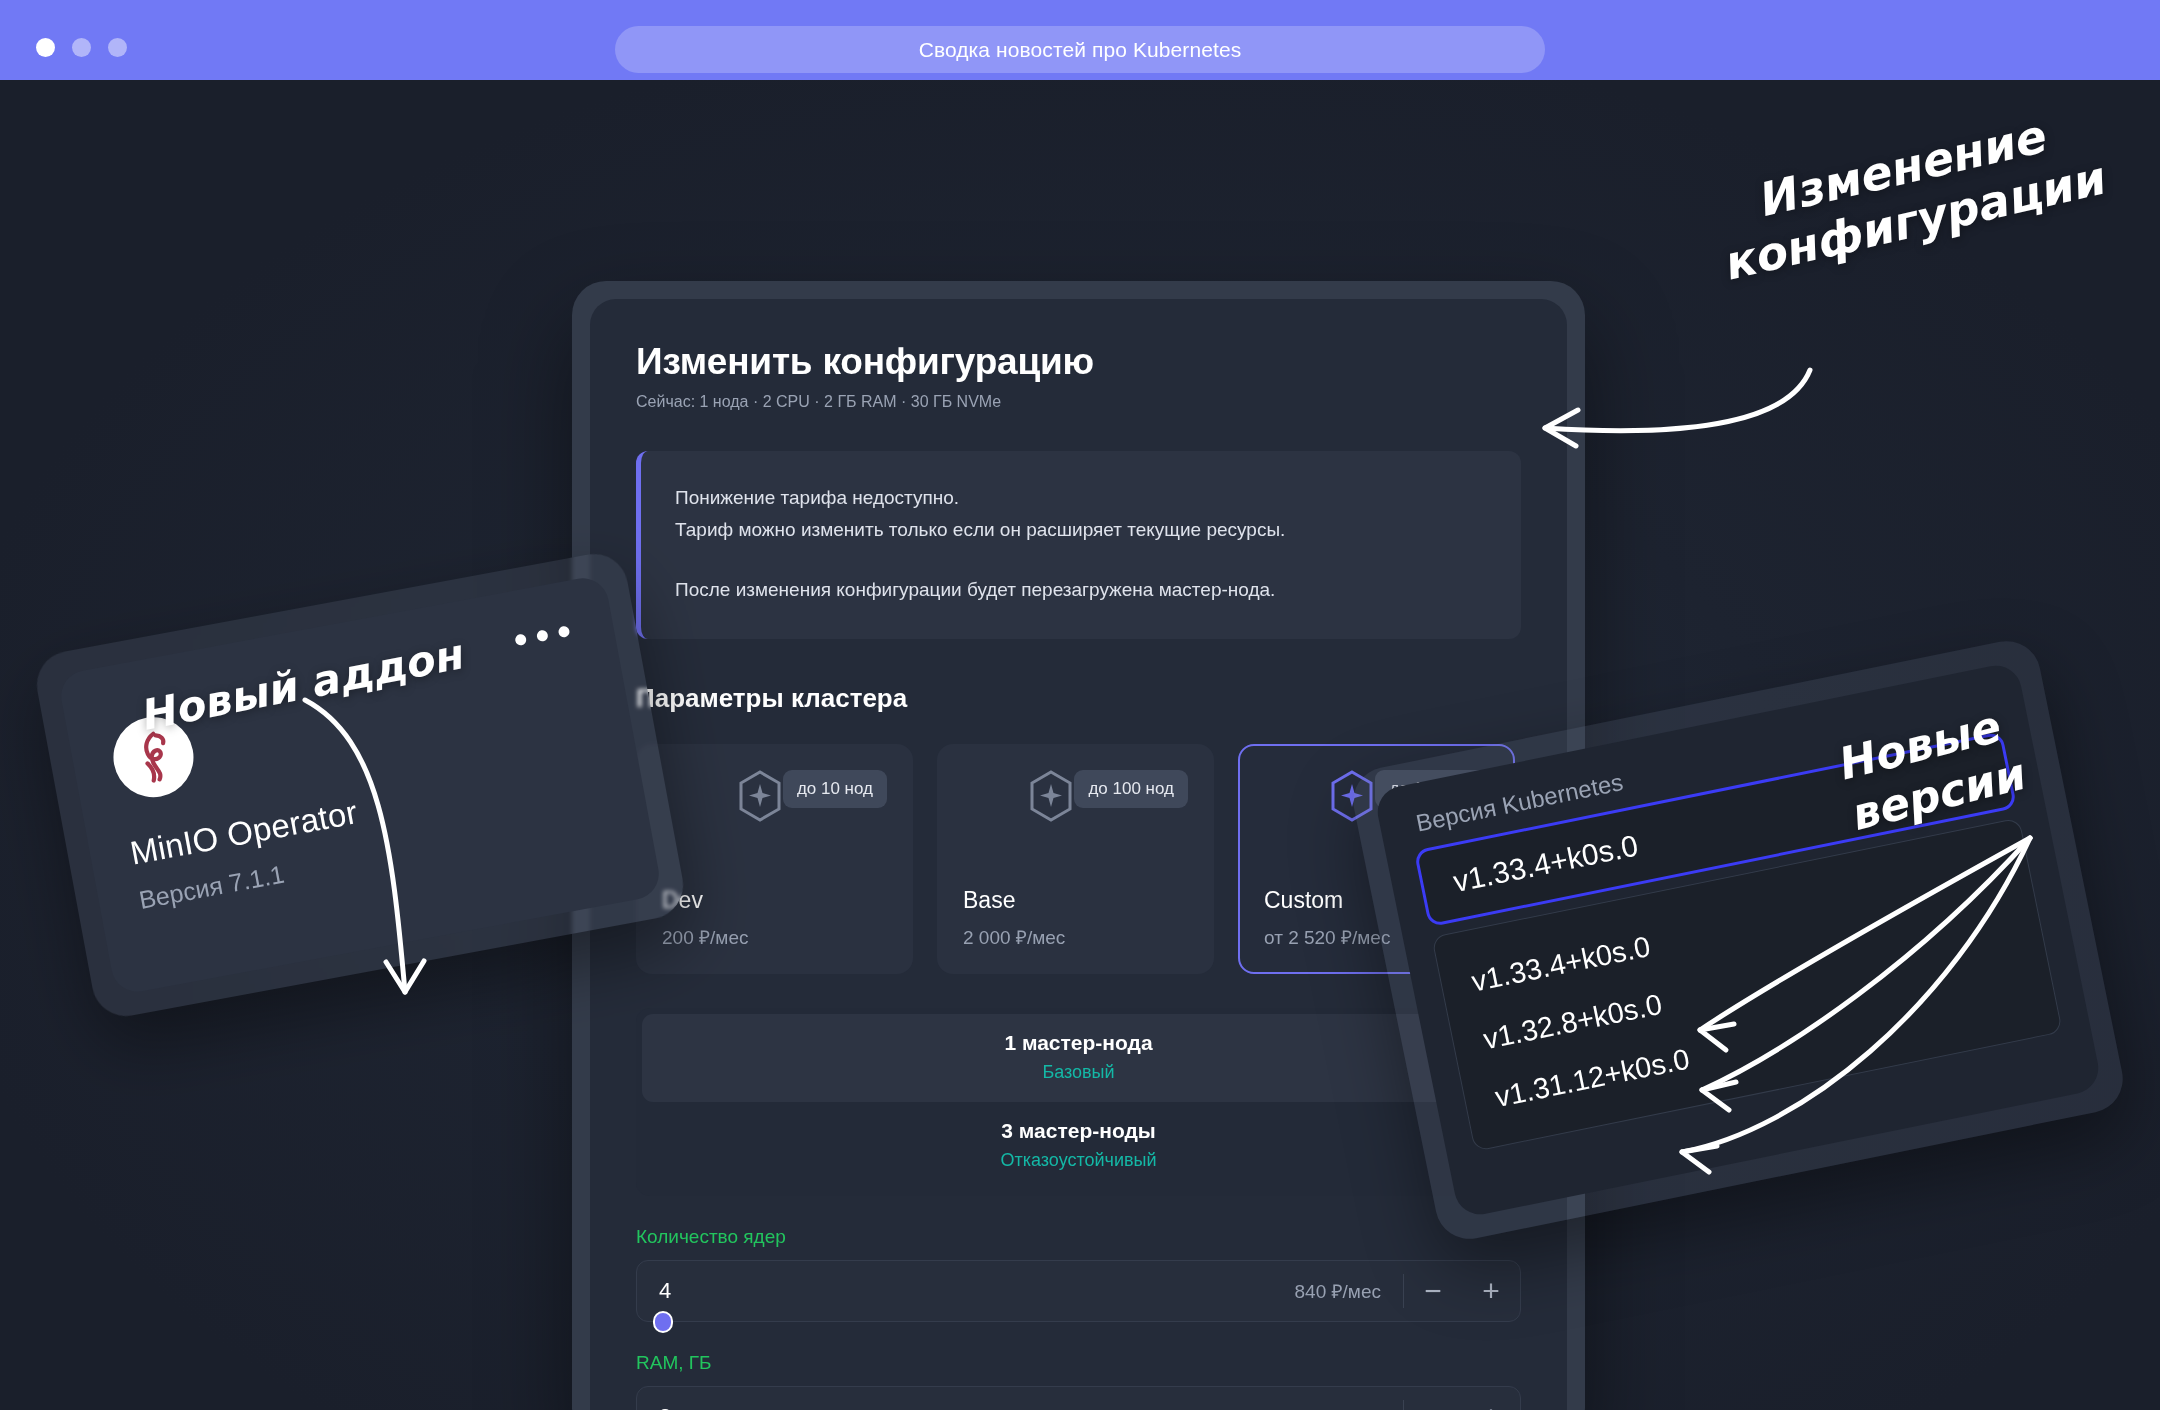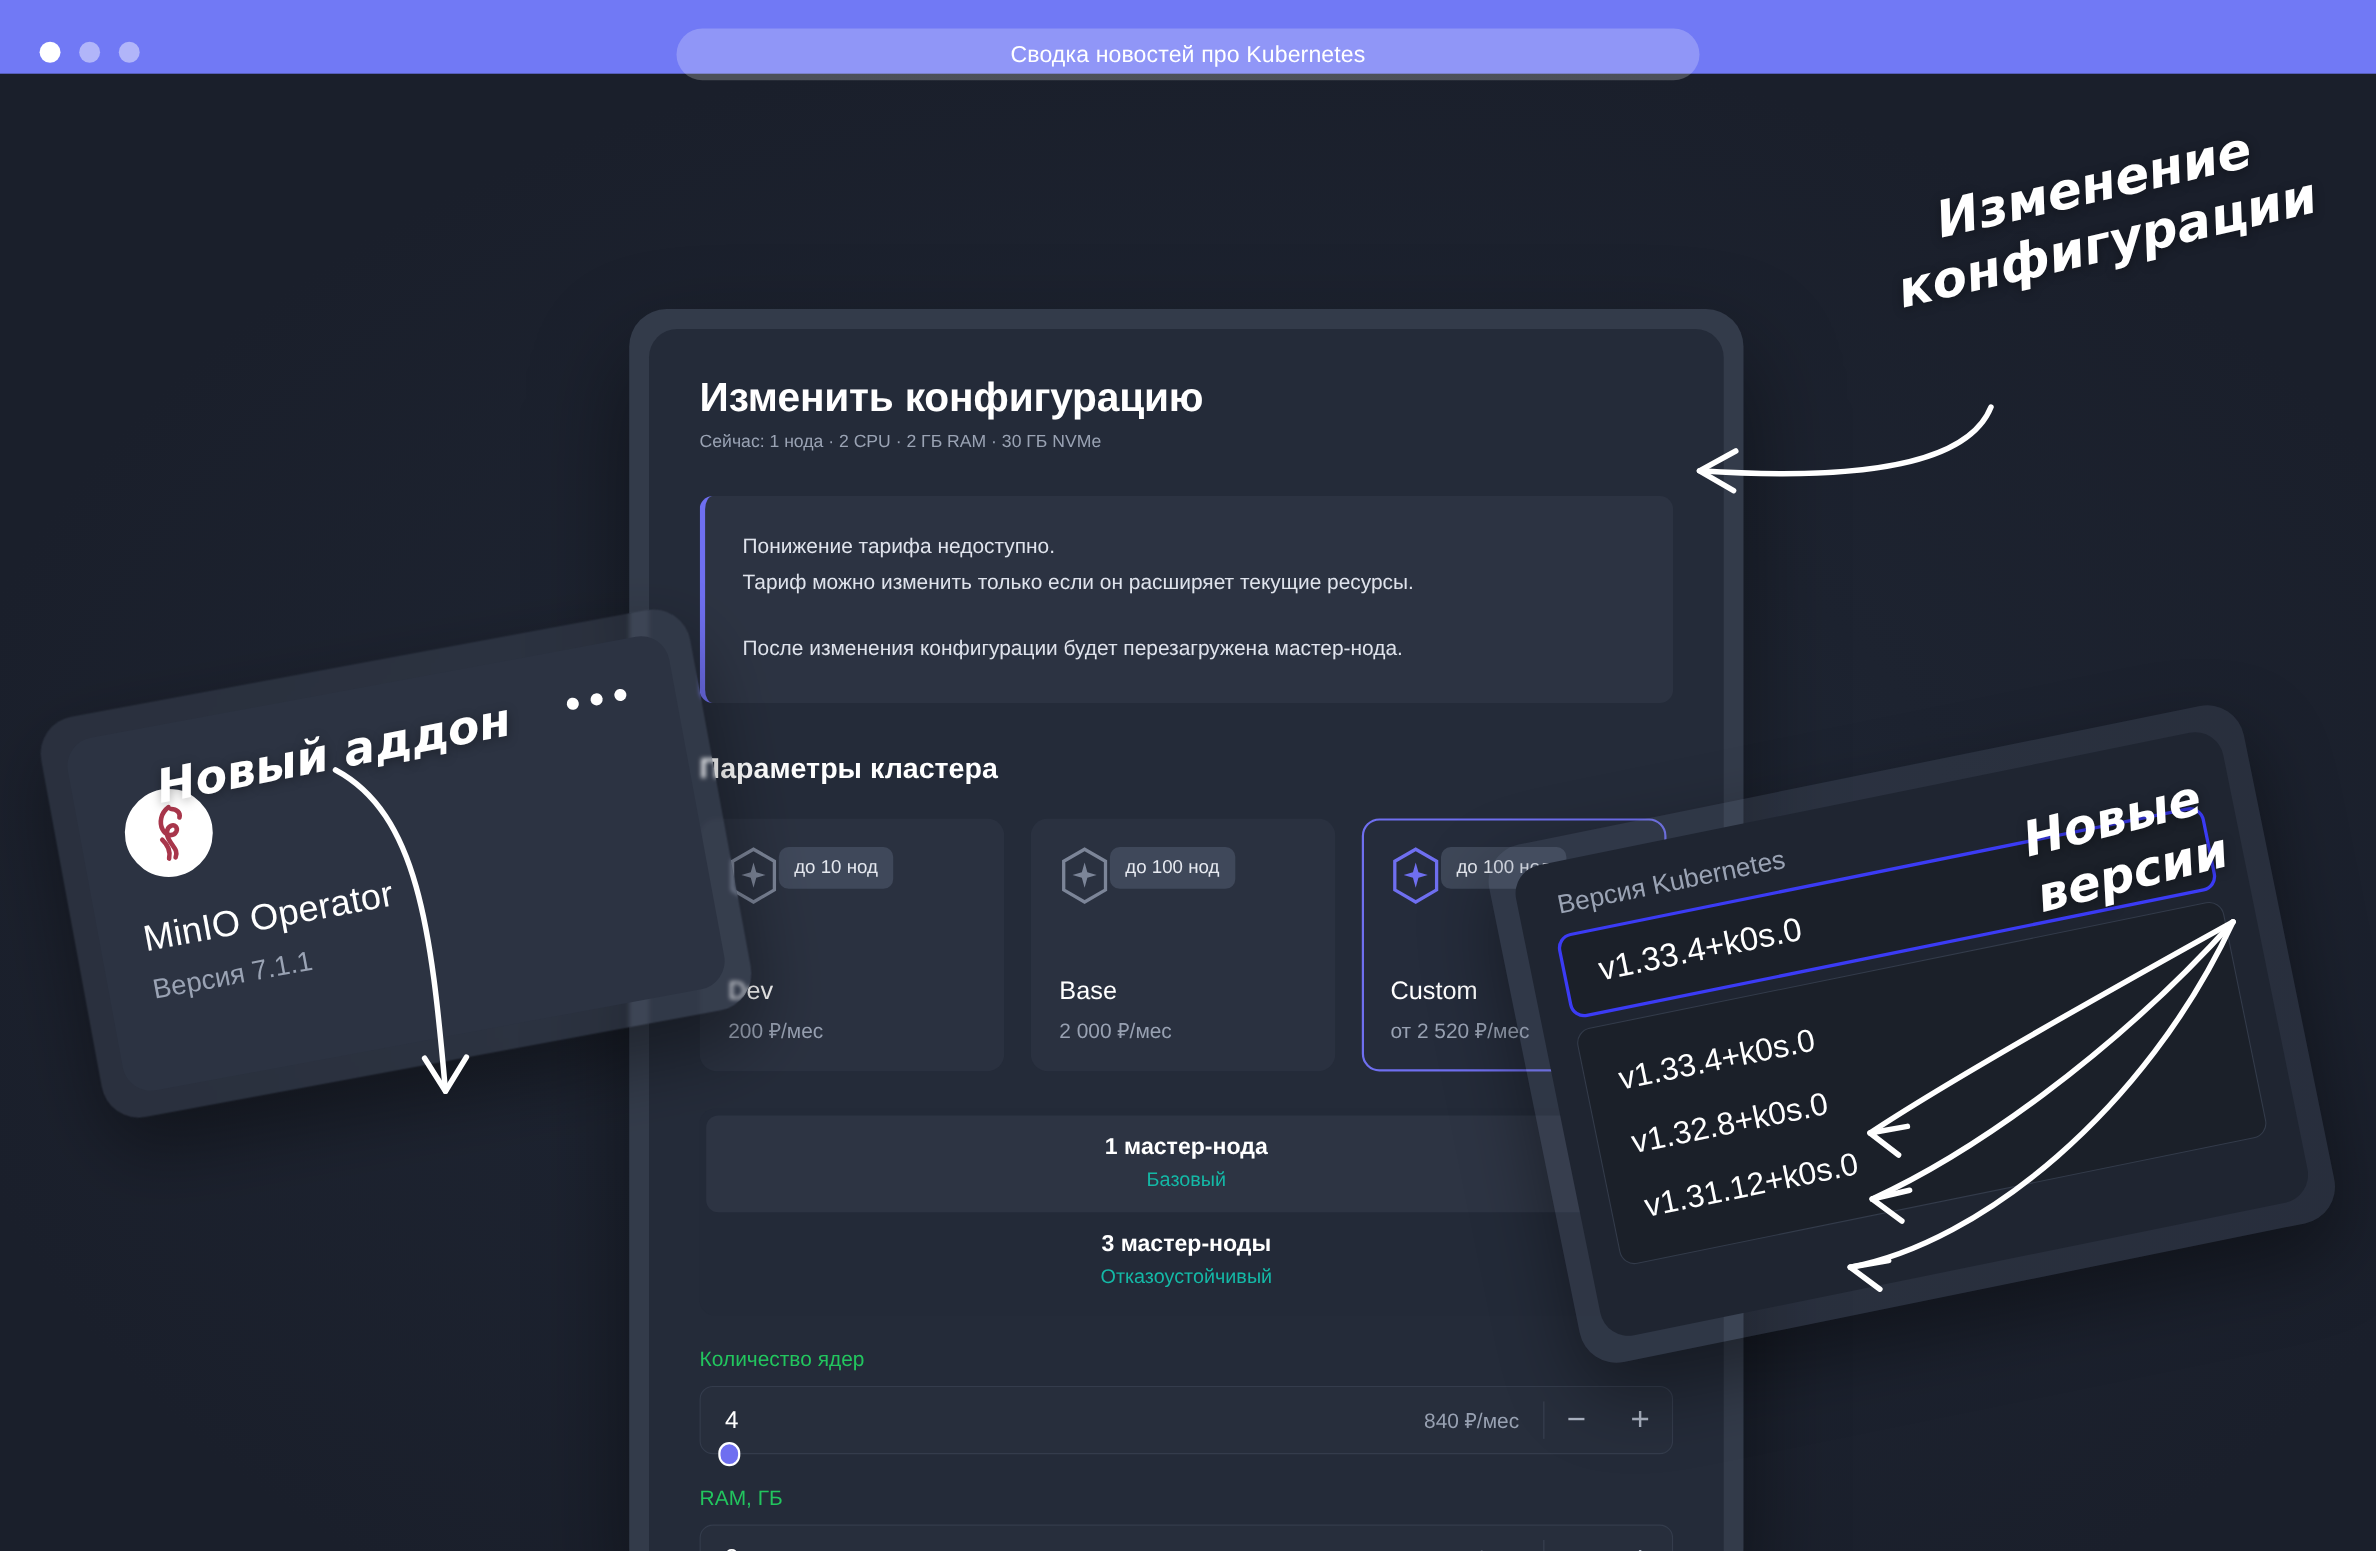--- a/index.html
+++ b/index.html
@@ -14,21 +14,21 @@
     position: relative;
     width: 2160px; height: 1410px;
     overflow: hidden;
     background:
       radial-gradient(1200px 800px at 52% 58%, #232b3a 0%, #1d2330 55%, #1a1f2b 100%);
   }
 
   
   .chrome {
     position: absolute; top: 0; left: 0;
-    width: 2160px; height: 67px;
+    width: 2160px; height: 80px;
     background: #7179f5;
     display: flex; align-items: center;
   }
   .dots { position: absolute; left: 36px; top: 38px; display: flex; gap: 17px; }
   .dot { width: 19px; height: 19px; border-radius: 50%; background: rgba(255,255,255,.45); }
   .dot.active { background: #ffffff; }
   .url-pill {
     position: absolute; left: 615px; top: 26px;
     width: 930px; height: 47px;
     border-radius: 24px;
@@ -95,21 +95,21 @@
     border-radius: 16px;
     background: #2a3140;
     border: 2px solid transparent;
     padding: 24px 24px 22px 24px;
     display: flex; flex-direction: column; justify-content: space-between;
   }
   .tariff.selected {
     border-color: #6f6ff0;
     background: #252c3b;
   }
-  .tariff-top { display: flex; align-items: flex-start; justify-content: flex-start; }
+  .tariff-top { display: flex; align-items: flex-start; justify-content: flex-end; }
   .hexicon { width: 46px; height: 52px; display: block; }
   .nodes-badge {
     background: #39415180; background: rgba(71,80,99,.75);
     color: #e6e9f0; font-size: 17px;
     border-radius: 9px; padding: 9px 14px;
     white-space: nowrap;
   }
   .tariff-name { color: #ffffff; font-size: 23px; margin-bottom: 10px; }
   .tariff-price { color: #98a1b2; font-size: 19px; }
 

